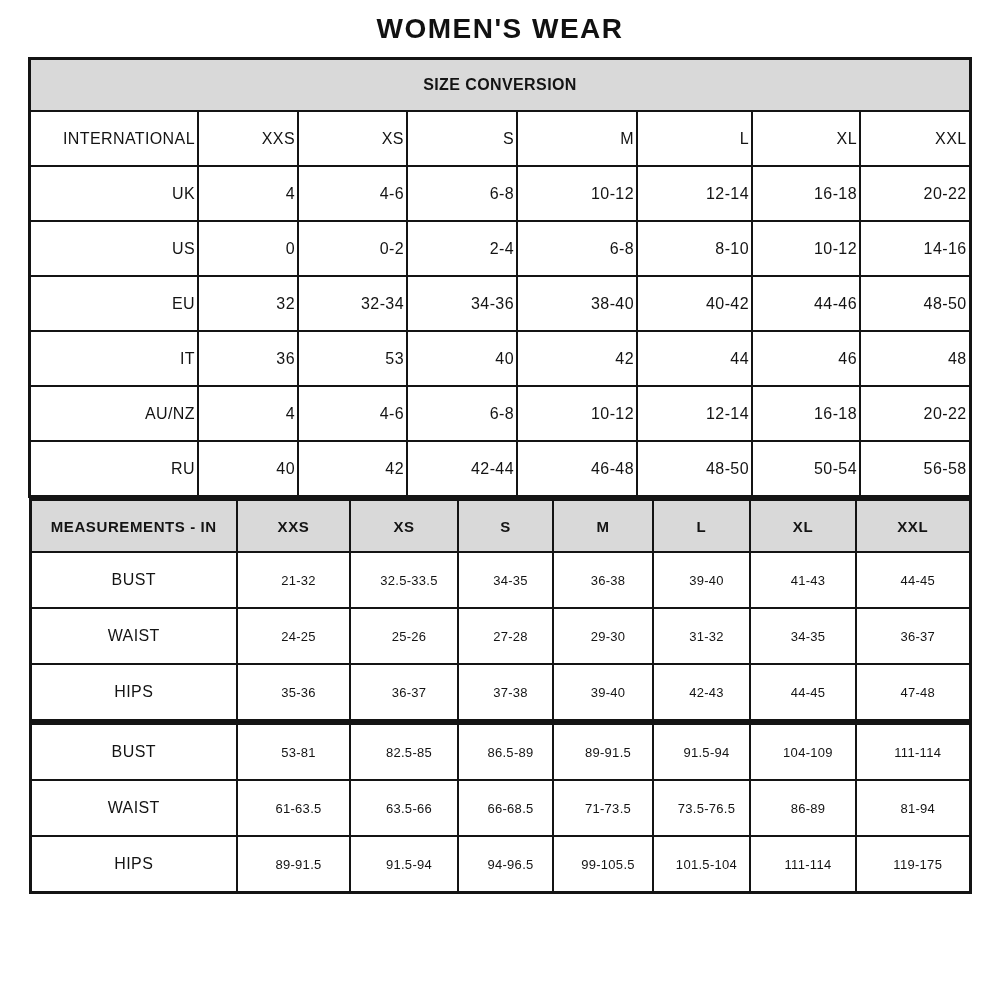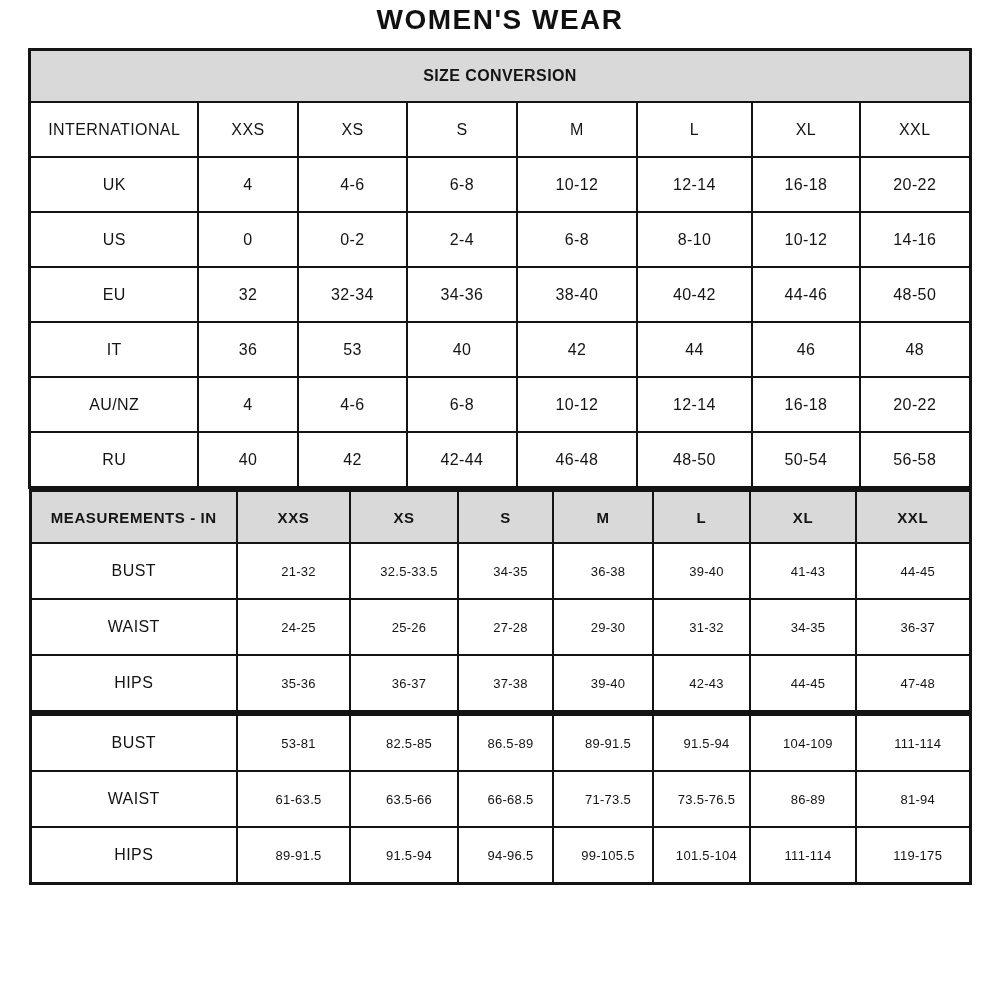--- a/index.html
+++ b/index.html
@@ -13,21 +13,21 @@
     -webkit-font-smoothing: antialiased;
   }
   .page {
     width: 1000px;
     height: 1000px;
     box-sizing: border-box;
     overflow: hidden;
   }
   .title {
     margin: 0;
-    padding-top: 4px;
+    padding-top: 13px;
     padding-bottom: 12px;
     text-align: center;
     font-size: 28px;
     font-weight: 700;
     letter-spacing: 1.5px;
     color: #111111;
   }
   table.tbl {
     border-collapse: collapse;
     table-layout: fixed;
@@ -46,21 +46,21 @@
     white-space: nowrap;
   }
   
   .banner-cell {
     background: #d9d9d9;
     font-weight: 700;
     font-size: 16px;
     letter-spacing: 0.8px;
     height: 50px;
   }
-  .tbl-size tbody td { height: 53px; }
+  .tbl-size tbody td { height: 53px; text-align: right; }
   
   .tbl-meas { margin-top: 9px; }
   .tbl-meas td { height: 54px; }
   .tbl-meas tr.head-row td {
     background: #d9d9d9;
     font-weight: 700;
     font-size: 15px;
     height: 50px;
     letter-spacing: 0.6px;
     margin-left: 16px;

